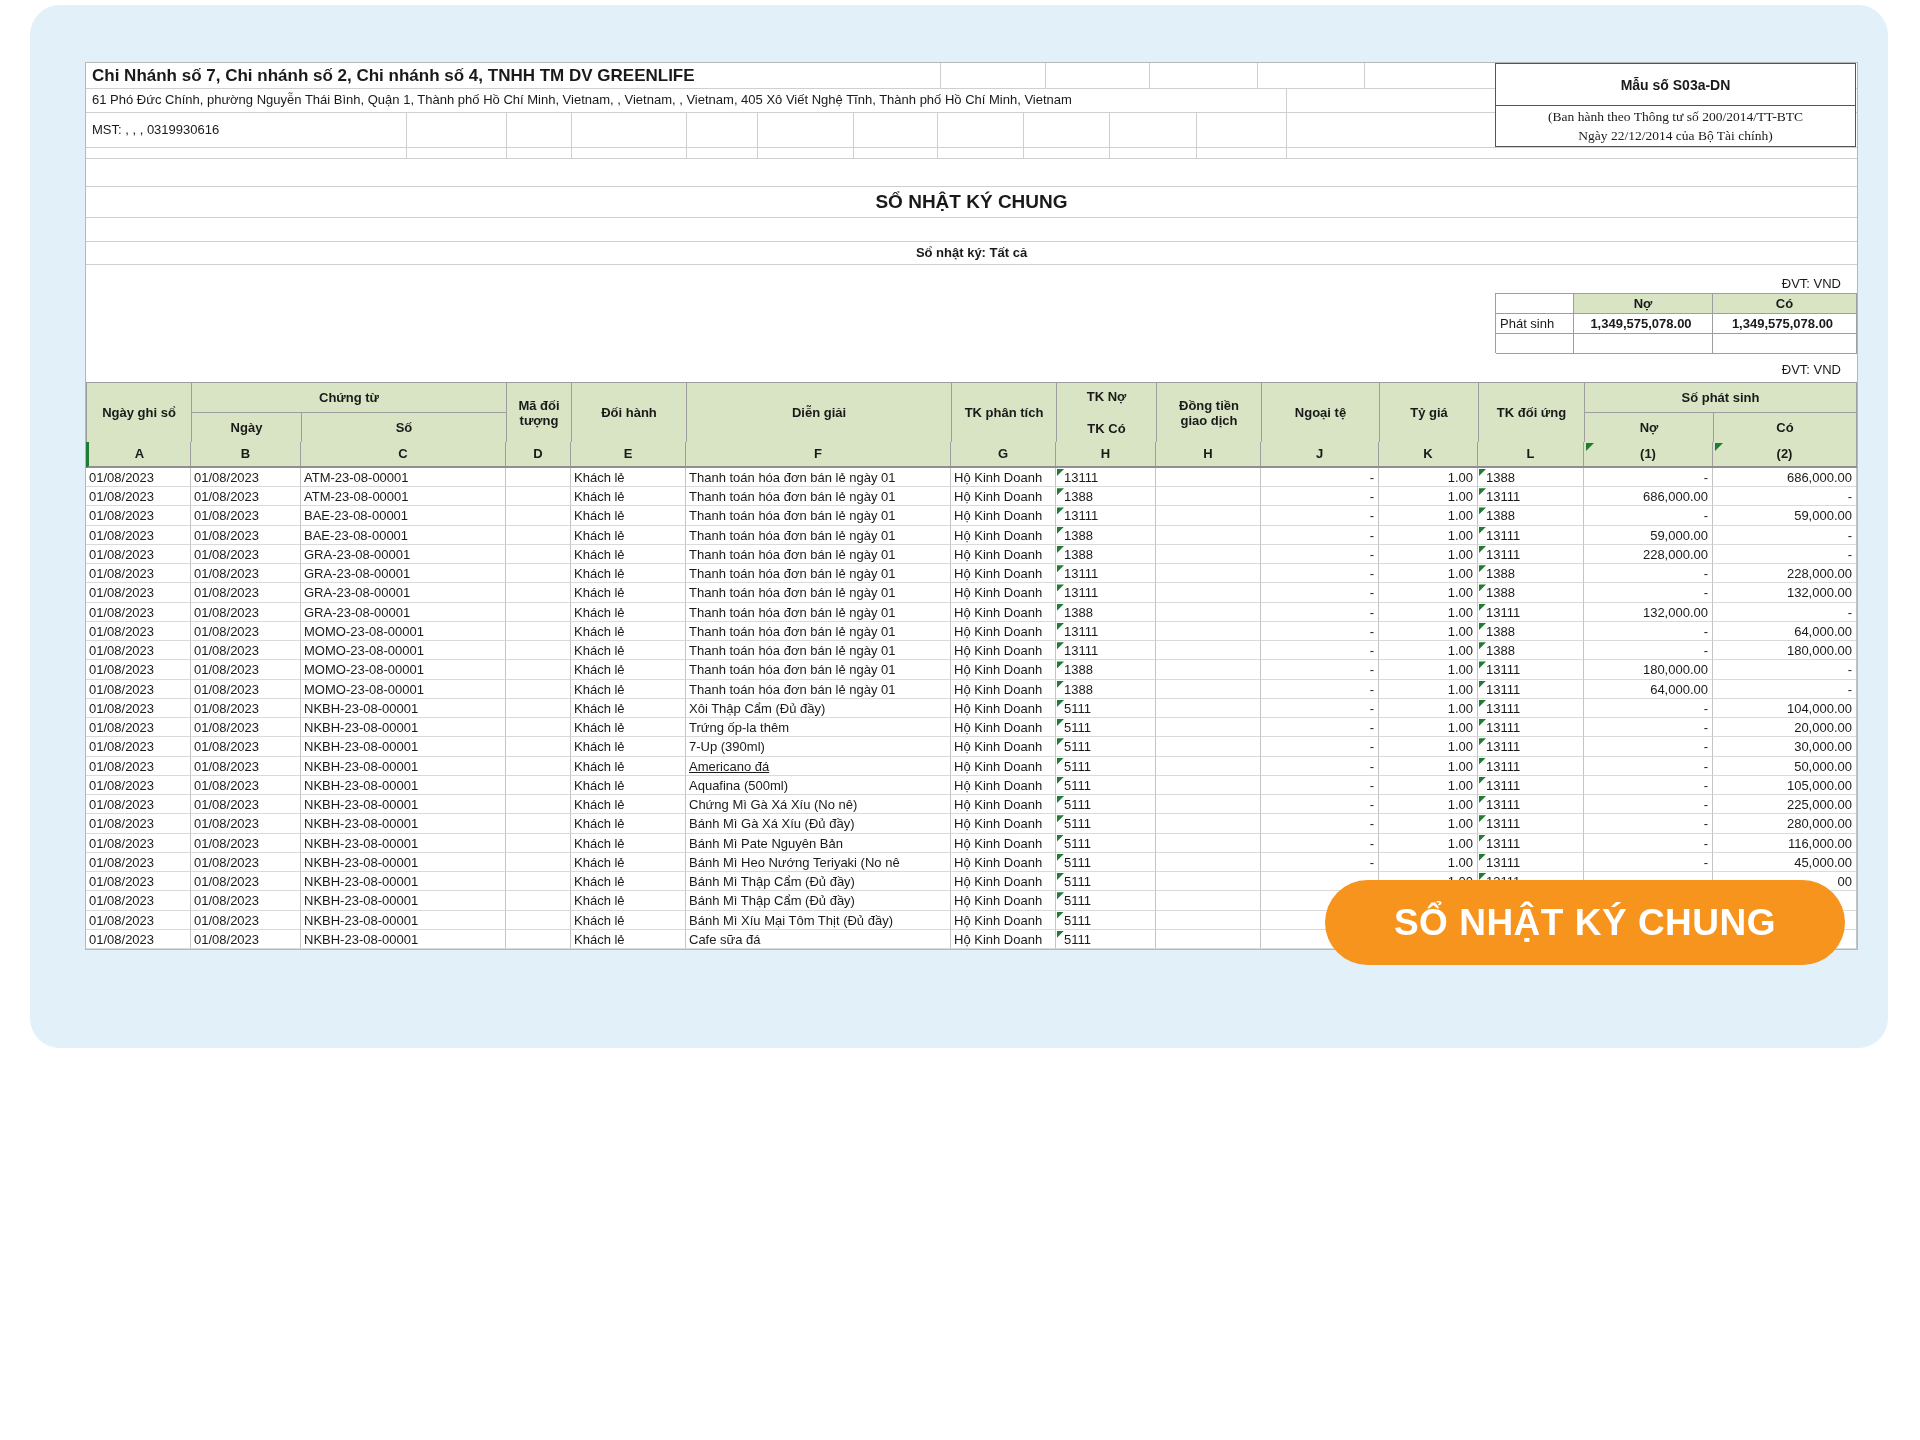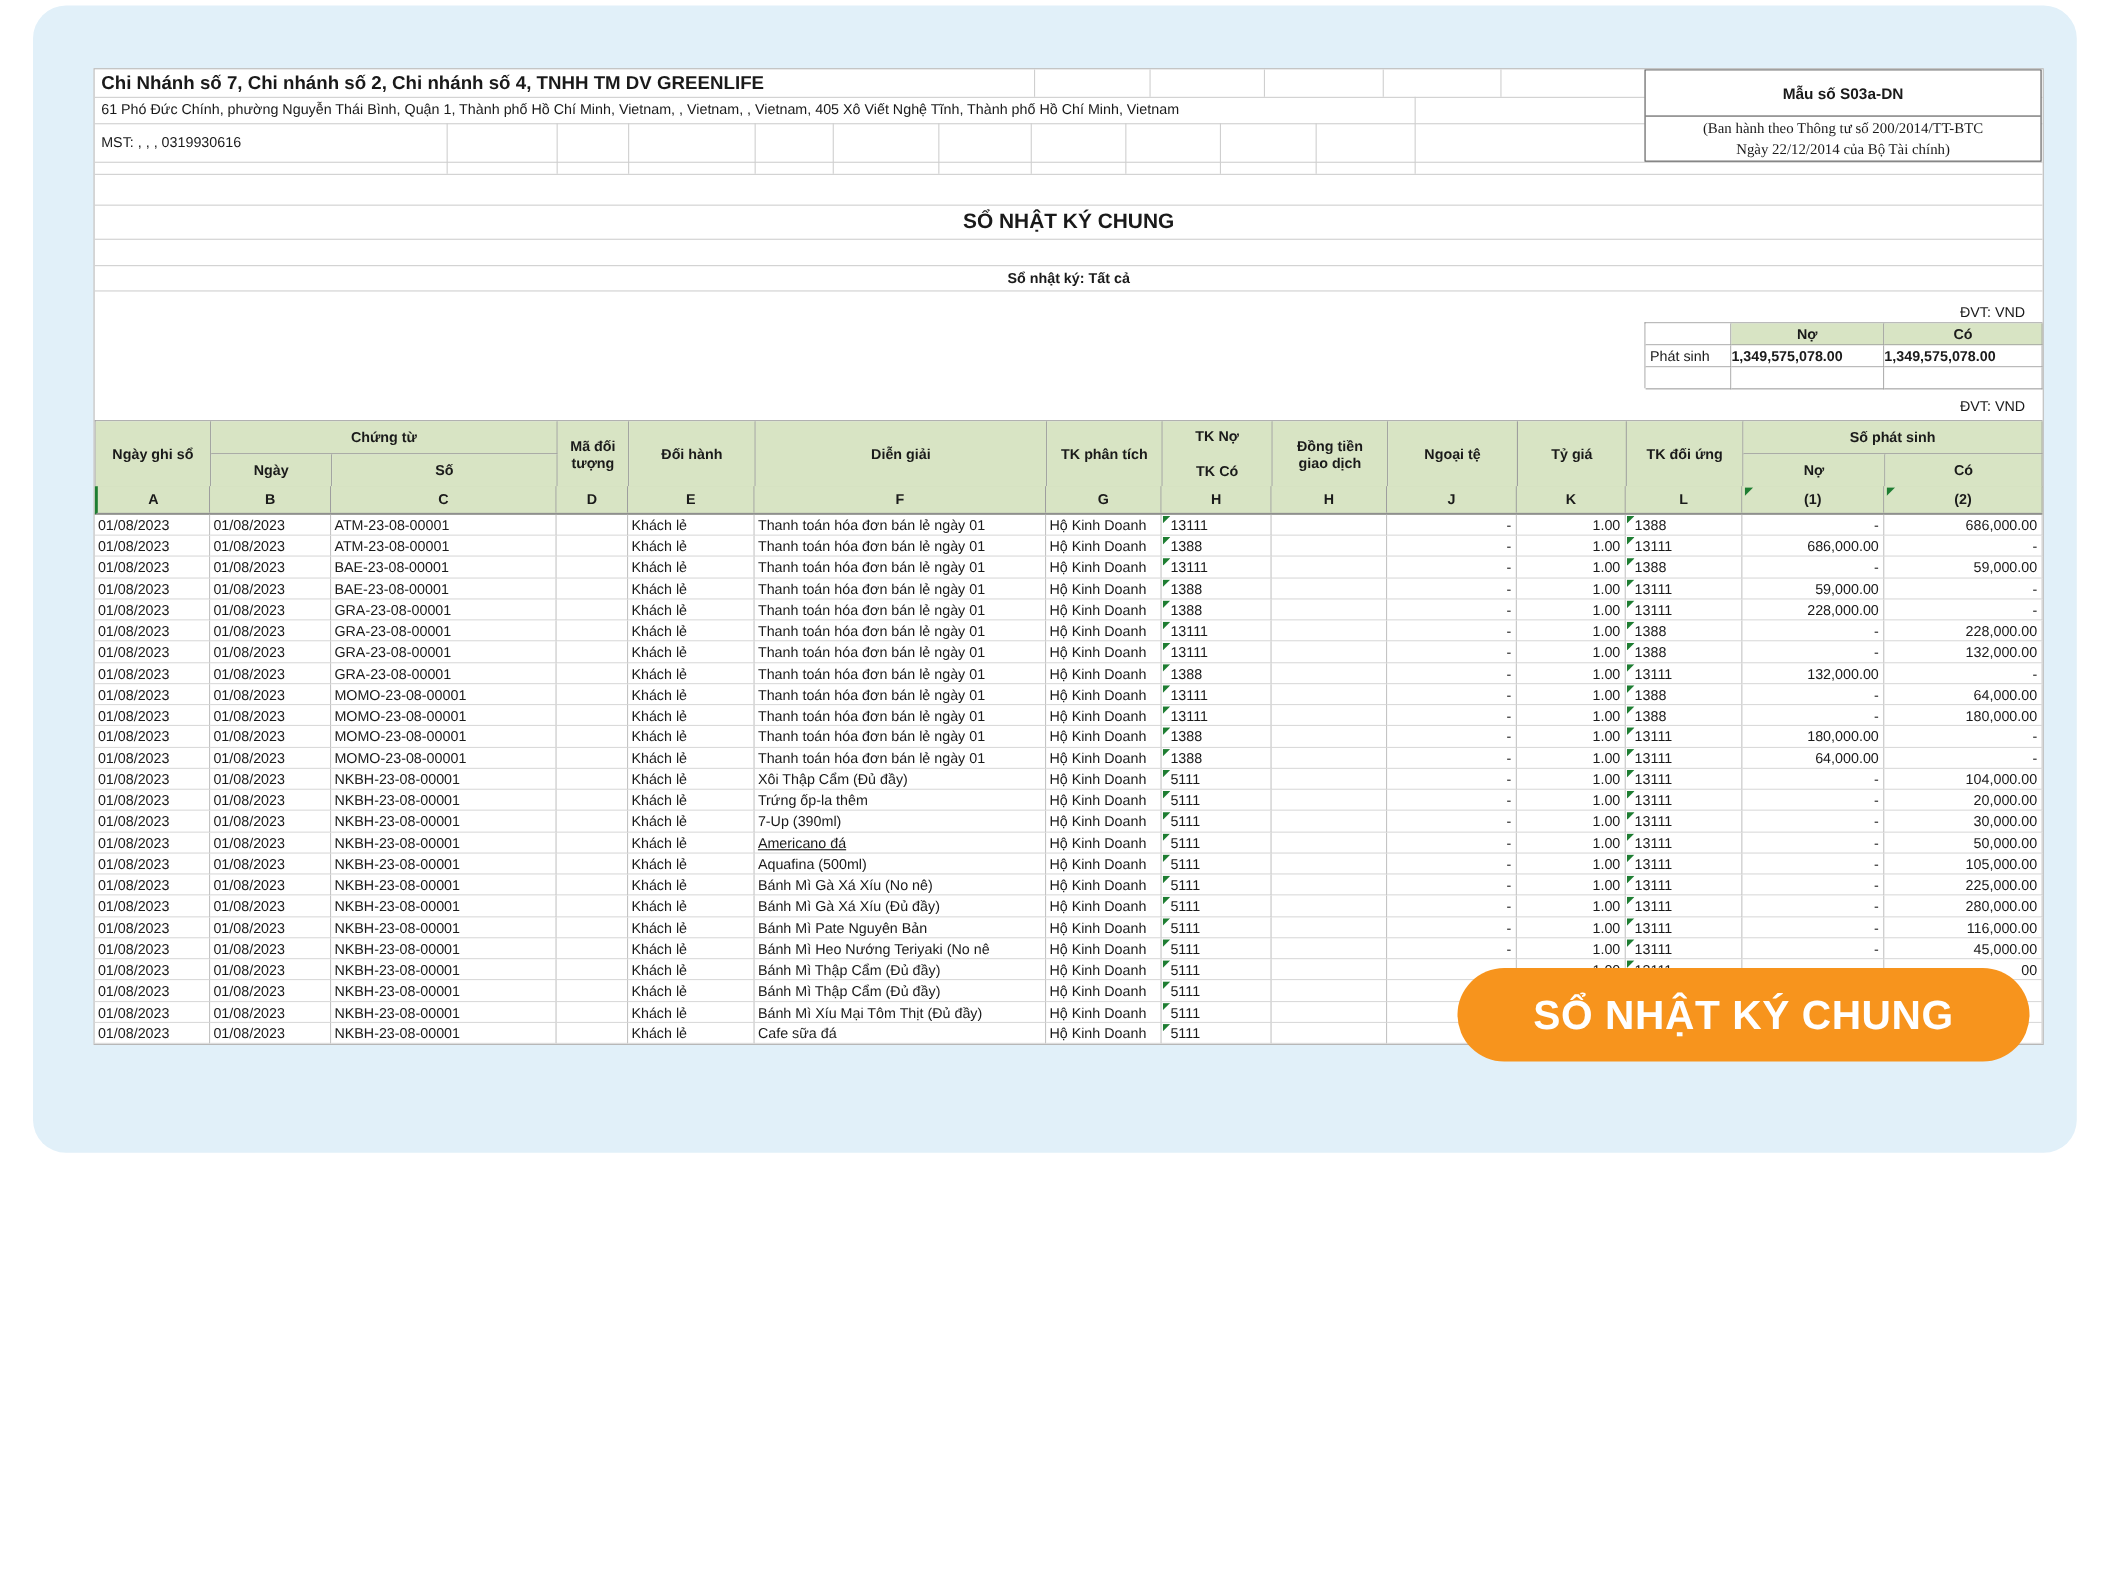--- a/index.html
+++ b/index.html
@@ -26,21 +26,21 @@
   .rdates{left:0;top:154px;width:1771px;height:24px;line-height:24px;text-align:center;font-weight:700;font-size:13px;}
   .rfilter{left:0;top:178px;width:1771px;height:23px;line-height:23px;text-align:center;font-weight:700;font-size:13px;}
   .dvt{width:303px;height:19px;line-height:19px;text-align:right;font-size:13px;left:1460px;padding-right:8px;box-sizing:border-box;}
   
   .sumcell{position:absolute;box-sizing:border-box;border-right:1px solid #9e9e9e;border-bottom:1px solid #9e9e9e;
            font-size:13px;line-height:19px;height:20px;background:#fff;}
   .sumbox{left:1409px;top:230px;width:362px;height:60px;border-top:1px solid #9e9e9e;border-left:1px solid #9e9e9e;box-sizing:border-box;}
   .green{background:var(--green,#D8E4C4)!important;}
   .ctr{text-align:center;}
   .bold{font-weight:700;}
-  .rt{text-align:left;padding-right:4px;}
+  .rt{text-align:center;padding-right:4px;}
   
   .hwrap{left:0;top:319px;width:1771px;height:60px;border-top:1px solid #9e9e9e;border-left:1px solid #9e9e9e;box-sizing:border-box;}
   .hcell{position:absolute;box-sizing:border-box;background:var(--green,#D8E4C4);
          border-right:1px solid #9e9e9e;border-bottom:1px solid #9e9e9e;
          display:flex;align-items:center;justify-content:center;text-align:center;
          font-weight:700;font-size:13px;line-height:15px;overflow:hidden;}
   .hsplit{flex-direction:column;justify-content:space-between;padding:6px 0;}
   
   .letters{left:0;top:379px;width:1771px;height:26px;border-left:3px solid #1e7d32;box-sizing:border-box;
            border-bottom:2px solid #8f8f8f;background:var(--green,#D8E4C4);}
@@ -437,21 +437,21 @@
           <div class="tcell left tri" style="left: 1392px; width: 106px;">13111</div>
           <div class="tcell right" style="left: 1498px; width: 129px;">-</div>
           <div class="tcell right" style="left: 1627px; width: 144px;">105,000.00</div>
         </div>
         <div class="trow" style="top: 327.08px;">
           <div class="tcell left" style="left: 0px; width: 105px;">01/08/2023</div>
           <div class="tcell left" style="left: 105px; width: 110px;">01/08/2023</div>
           <div class="tcell left" style="left: 215px; width: 205px;">NKBH-23-08-00001</div>
           <div class="tcell left" style="left: 420px; width: 65px;"></div>
           <div class="tcell left" style="left: 485px; width: 115px;">Khách lẻ</div>
-          <div class="tcell left" style="left: 600px; width: 265px;">Bánh Mì Gà Xá Xíu (No nê)</div>
+          <div class="tcell left" style="left: 600px; width: 265px;">Chứng Mì Gà Xá Xíu (No nê)</div>
           <div class="tcell left" style="left: 865px; width: 105px;">Hộ Kinh Doanh</div>
           <div class="tcell left tri" style="left: 970px; width: 100px;">5111</div>
           <div class="tcell left" style="left: 1070px; width: 105px;"></div>
           <div class="tcell right" style="left: 1175px; width: 118px;">-</div>
           <div class="tcell right" style="left: 1293px; width: 99px;">1.00</div>
           <div class="tcell left tri" style="left: 1392px; width: 106px;">13111</div>
           <div class="tcell right" style="left: 1498px; width: 129px;">-</div>
           <div class="tcell right" style="left: 1627px; width: 144px;">225,000.00</div>
         </div>
         <div class="trow" style="top: 346.32px;">

